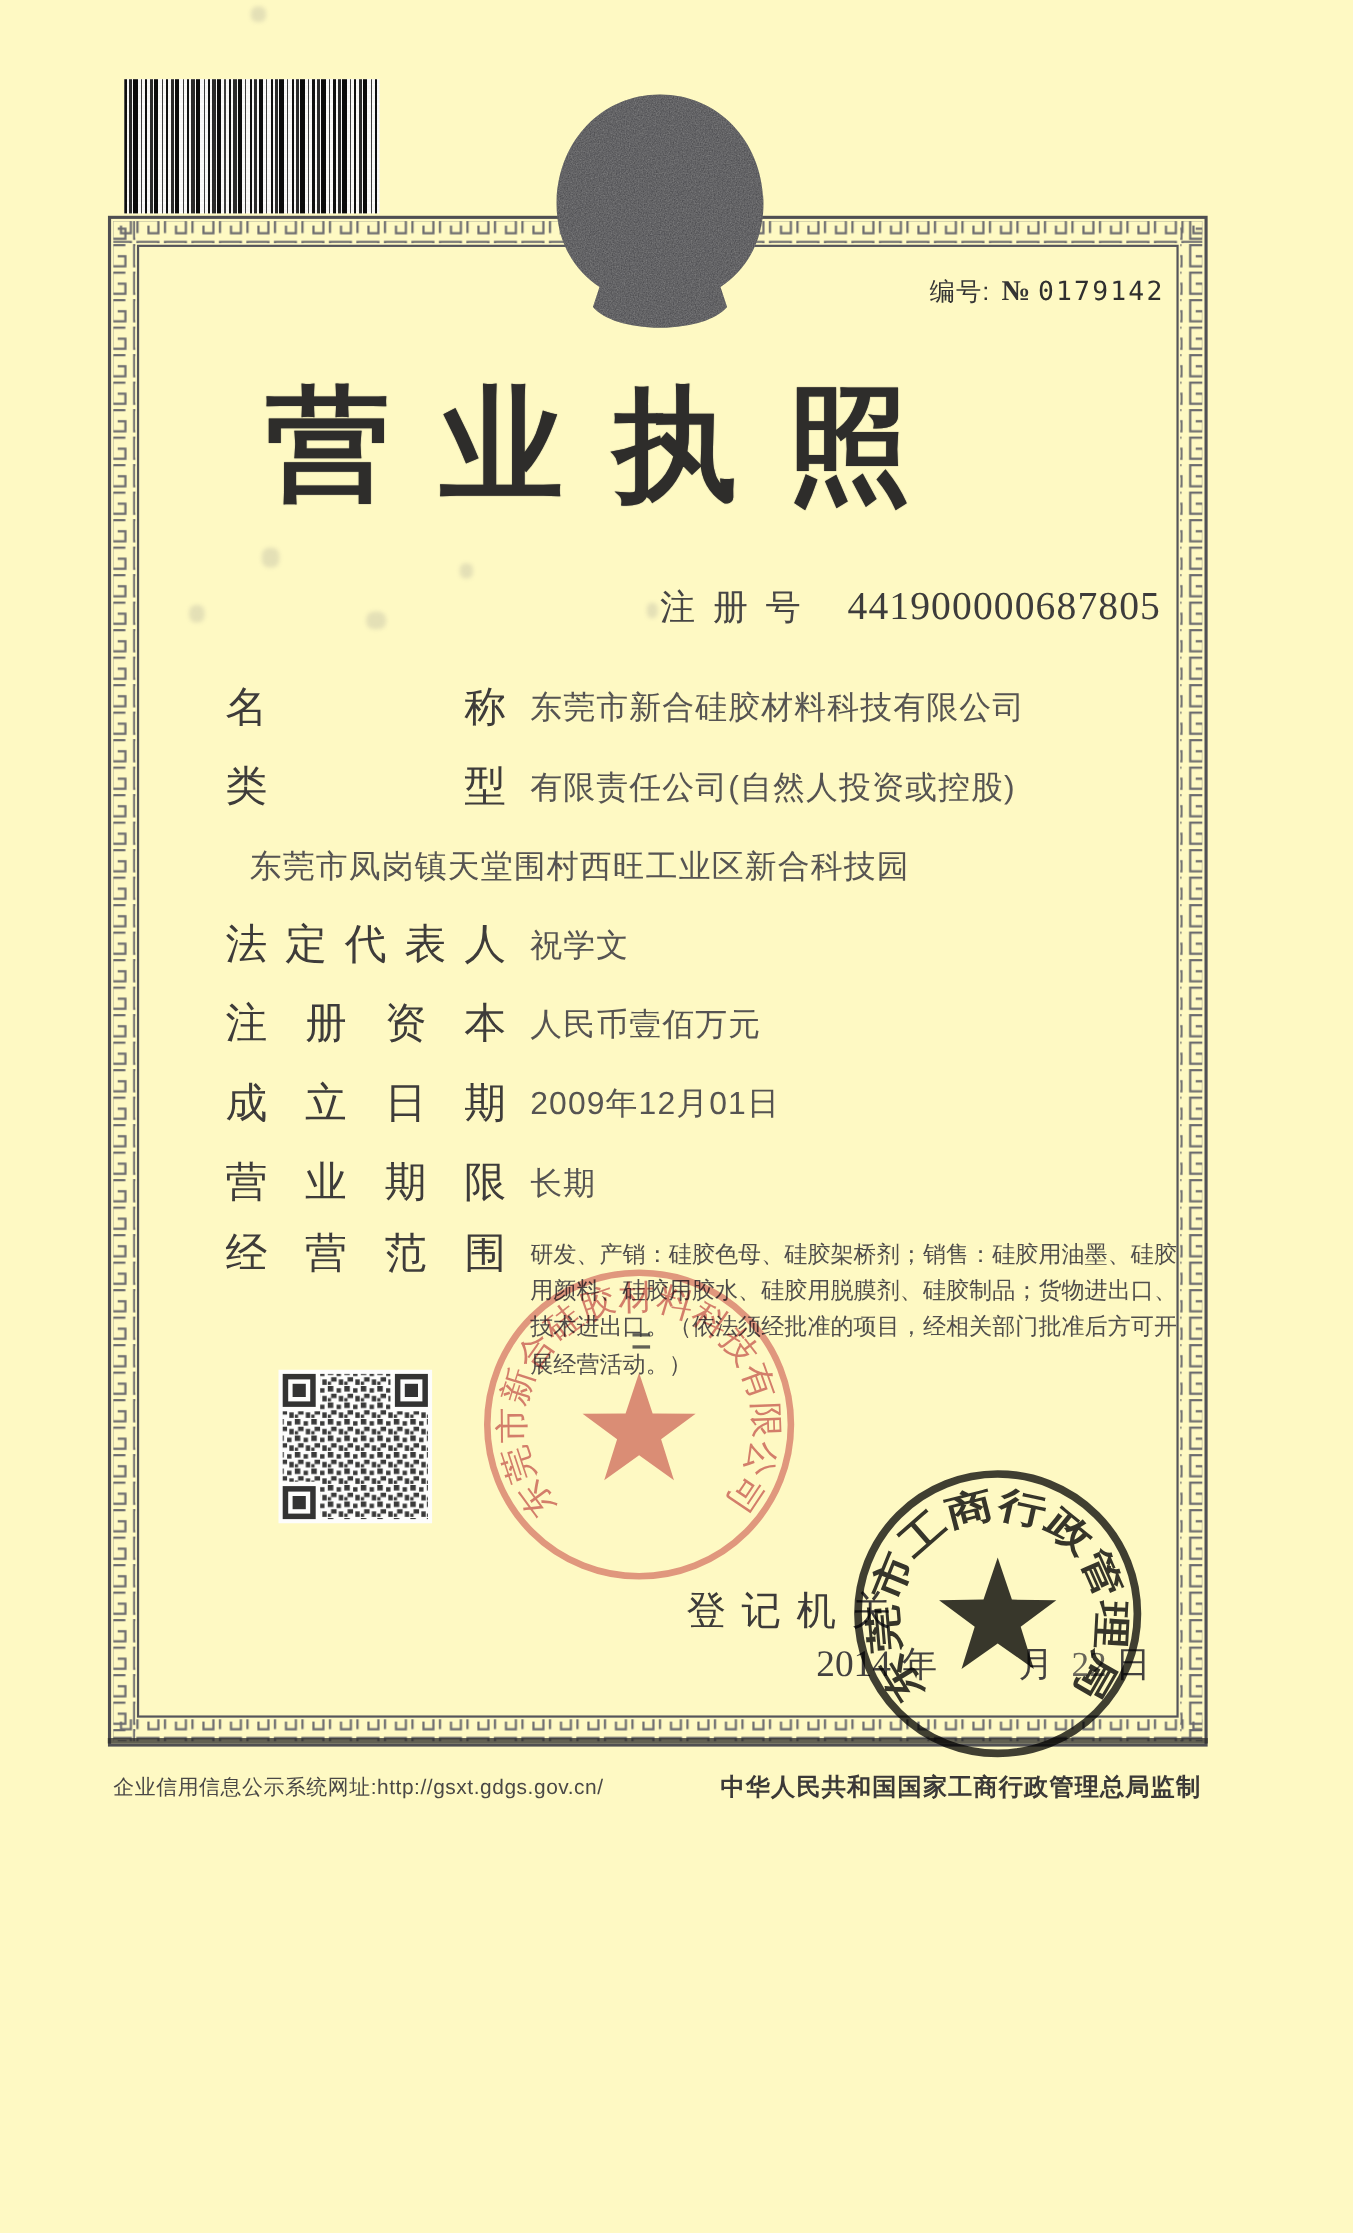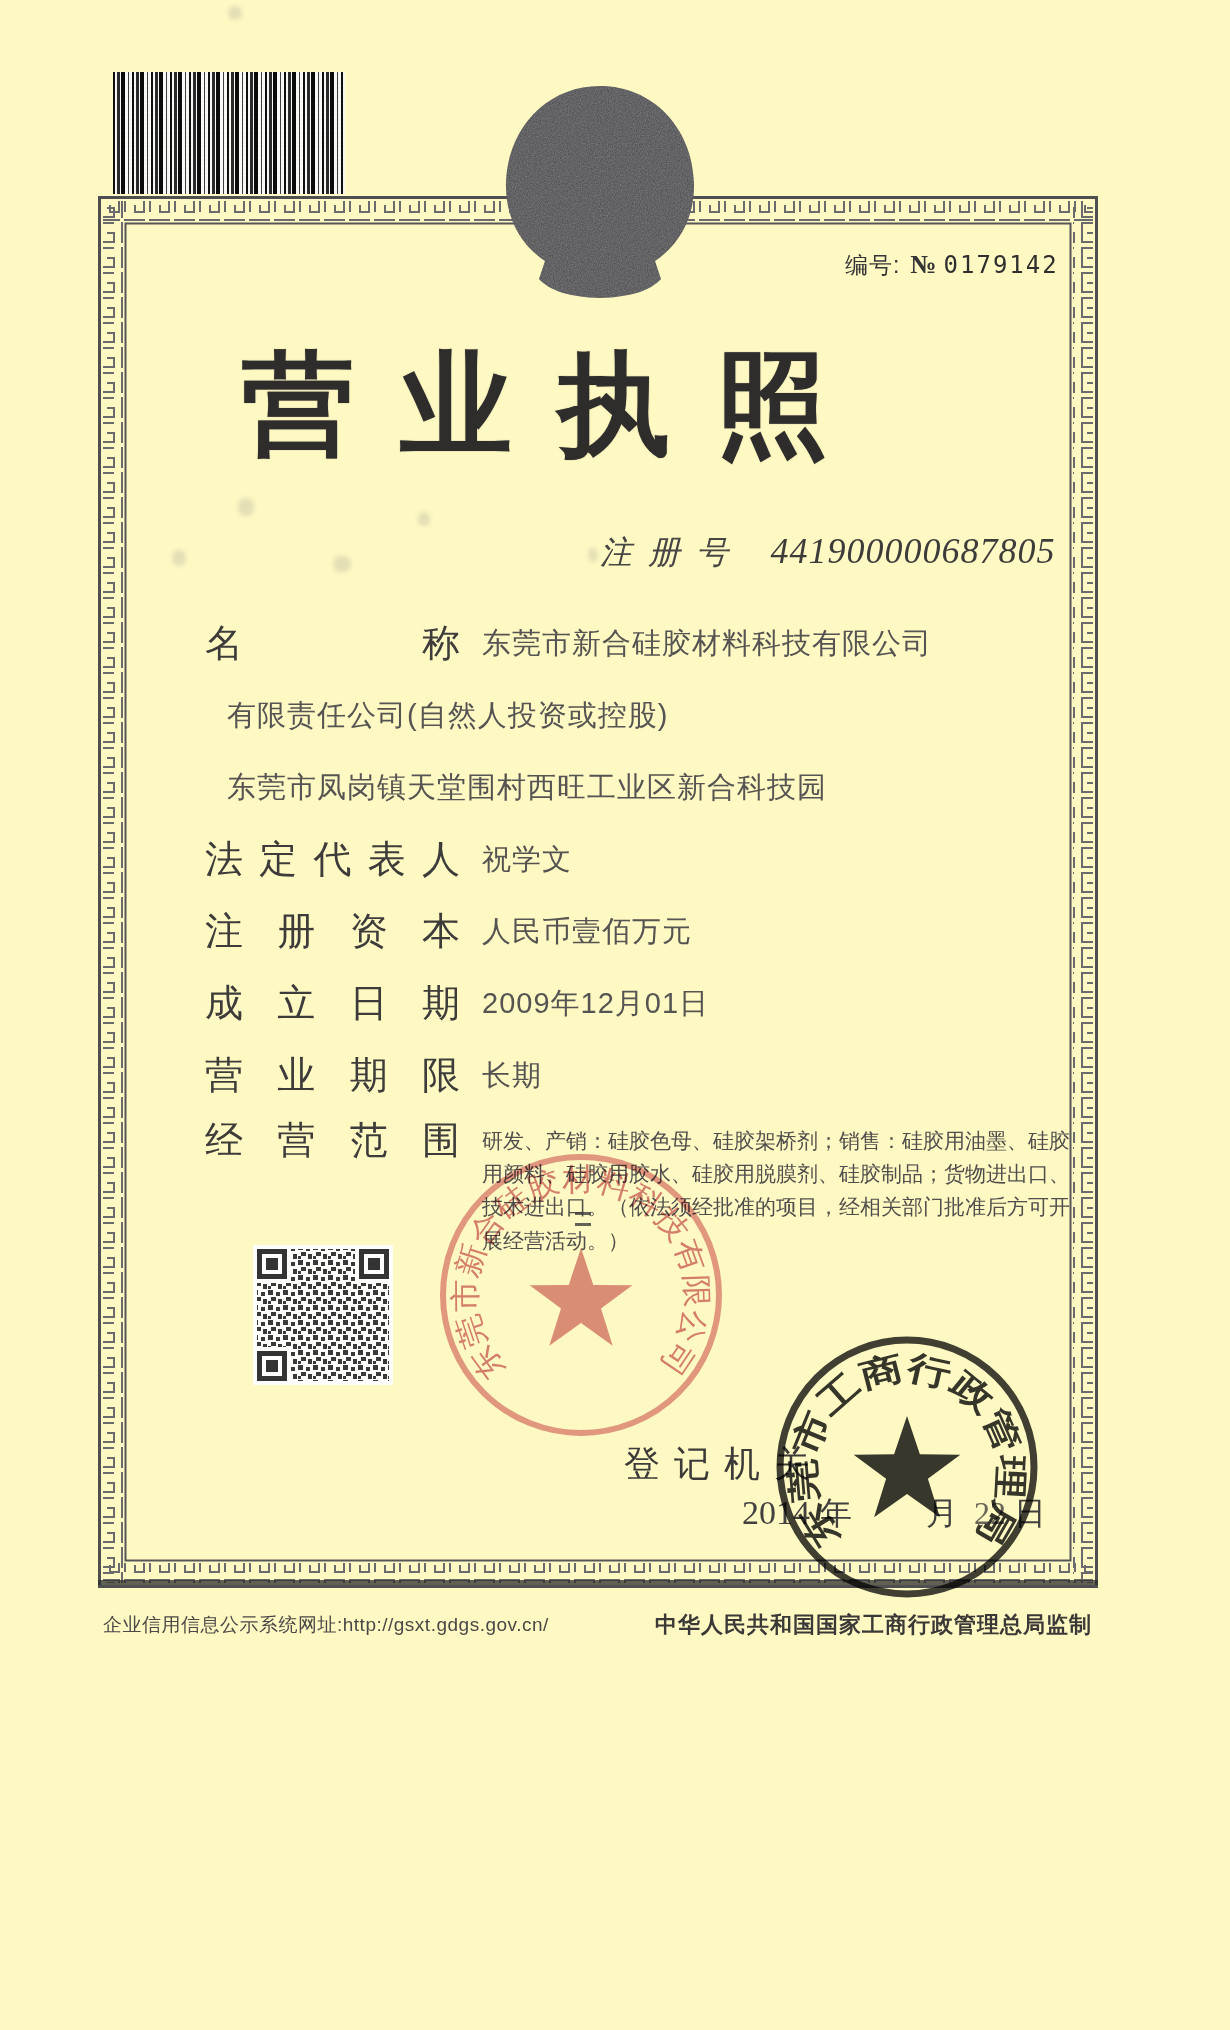--- a/index.html
+++ b/index.html
@@ -35,21 +35,21 @@
   }
   .serial .nomark{ font-family:"Liberation Serif", serif; font-weight:bold; font-size:26px; padding:0 6px 0 10px;}
   .serial .num{ font-family:"DejaVu Sans Mono", monospace; font-size:24px; letter-spacing:2px; color:#2f2f2f;}
   .license-title{
     position:absolute; left:242px; top:330px; z-index:3;
     font-size:112px; font-weight:700; color:#2e2d2b;
     letter-spacing:46px; white-space:nowrap;
     text-shadow:0 0 1px rgba(40,40,40,.7);
   }
   .regno{
-    position:absolute; left:600px; top:530px; z-index:3; white-space:nowrap;font-style:italic;
+    position:absolute; left:600px; top:530px; z-index:3; white-space:nowrap;
   }
   .regno .lab{ font-size:32px; letter-spacing:16px; color:#474645; font-weight:500;}
   .regno .val{ font-family:"Liberation Serif", serif; font-size:36px; color:#3d3c3b; margin-left:22px; letter-spacing:1px;}
   
   .rows{ position:absolute; left:205px; top:608px; width:885px; z-index:3; }
   .cert-row{ display:flex; align-items:center; height:72px; }
   .cert-row.last{ height:auto; align-items:flex-start; margin-top:8px; }
   .f-label{
     width:255px; flex:0 0 255px; font-size:38px; font-weight:400; color:#3e3c3a;
     text-align:justify; text-align-last:justify; line-height:1.1;
@@ -136,20 +136,21 @@
     <span class="lab">注册号</span>
     <span class="val">441900000687805</span>
   </div>
 
   <div class="rows">
     <div class="cert-row">
       <div class="f-label">名称</div>
       <div class="f-value">东莞市新合硅胶材料科技有限公司</div>
     </div>
     <div class="cert-row">
+      <div class="f-label">类型</div>
       <div class="f-value">有限责任公司(自然人投资或控股)</div>
     </div>
     <div class="cert-row">
       <div class="f-value">东莞市凤岗镇天堂围村西旺工业区新合科技园</div>
     </div>
     <div class="cert-row">
       <div class="f-label">法定代表人</div>
       <div class="f-value">祝学文</div>
     </div>
     <div class="cert-row">

